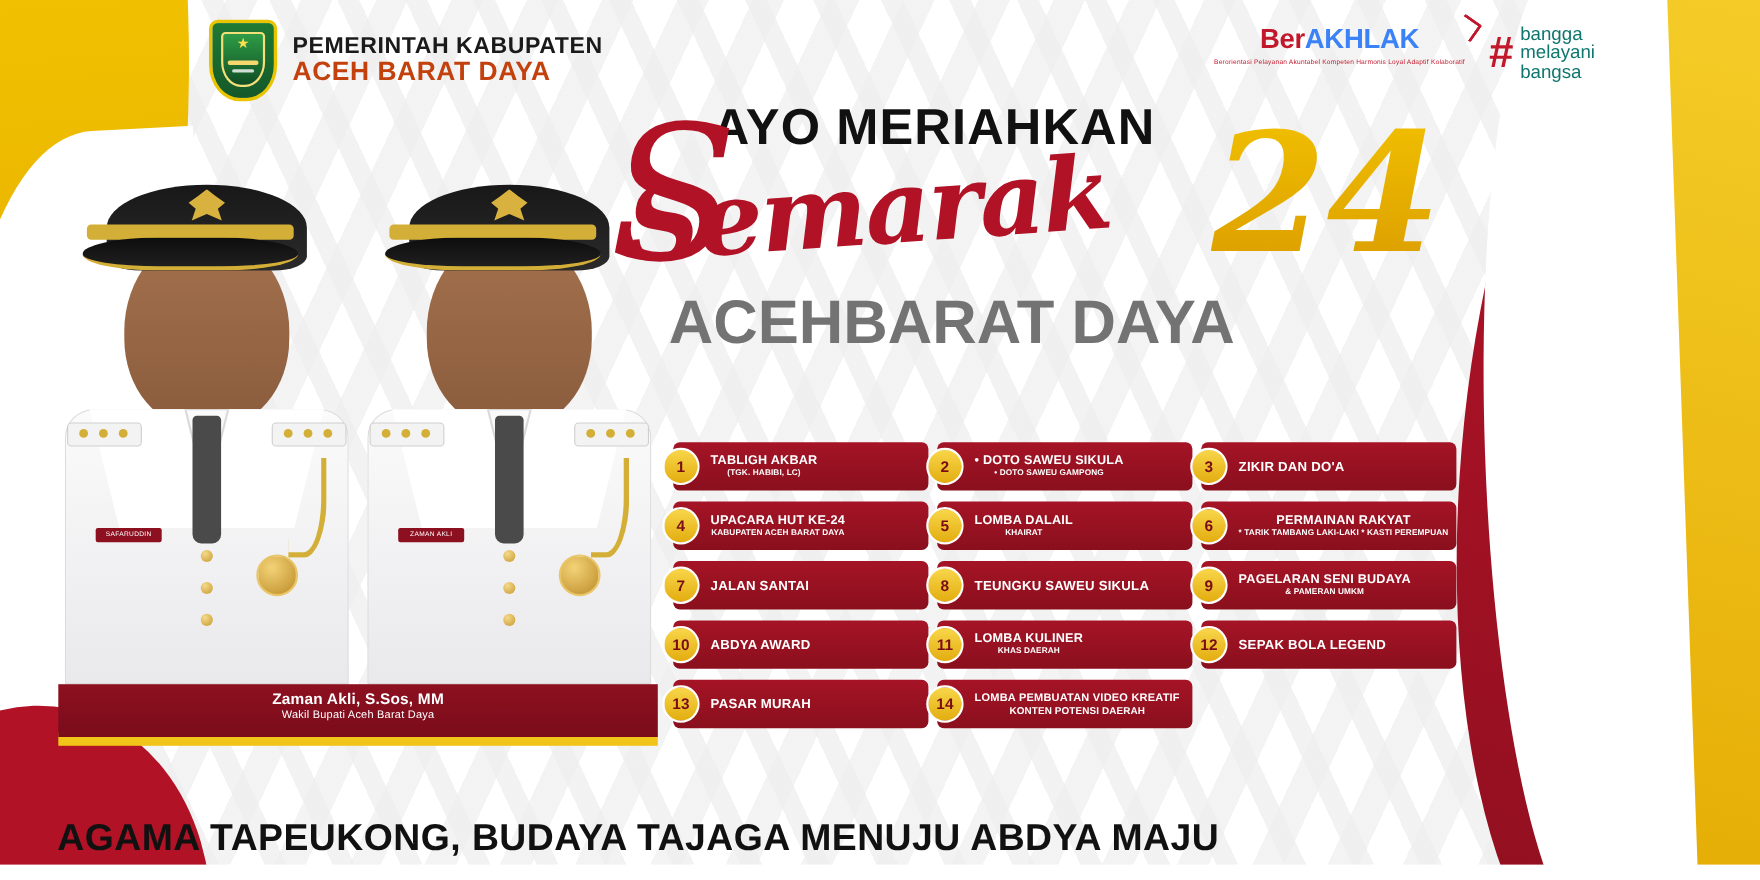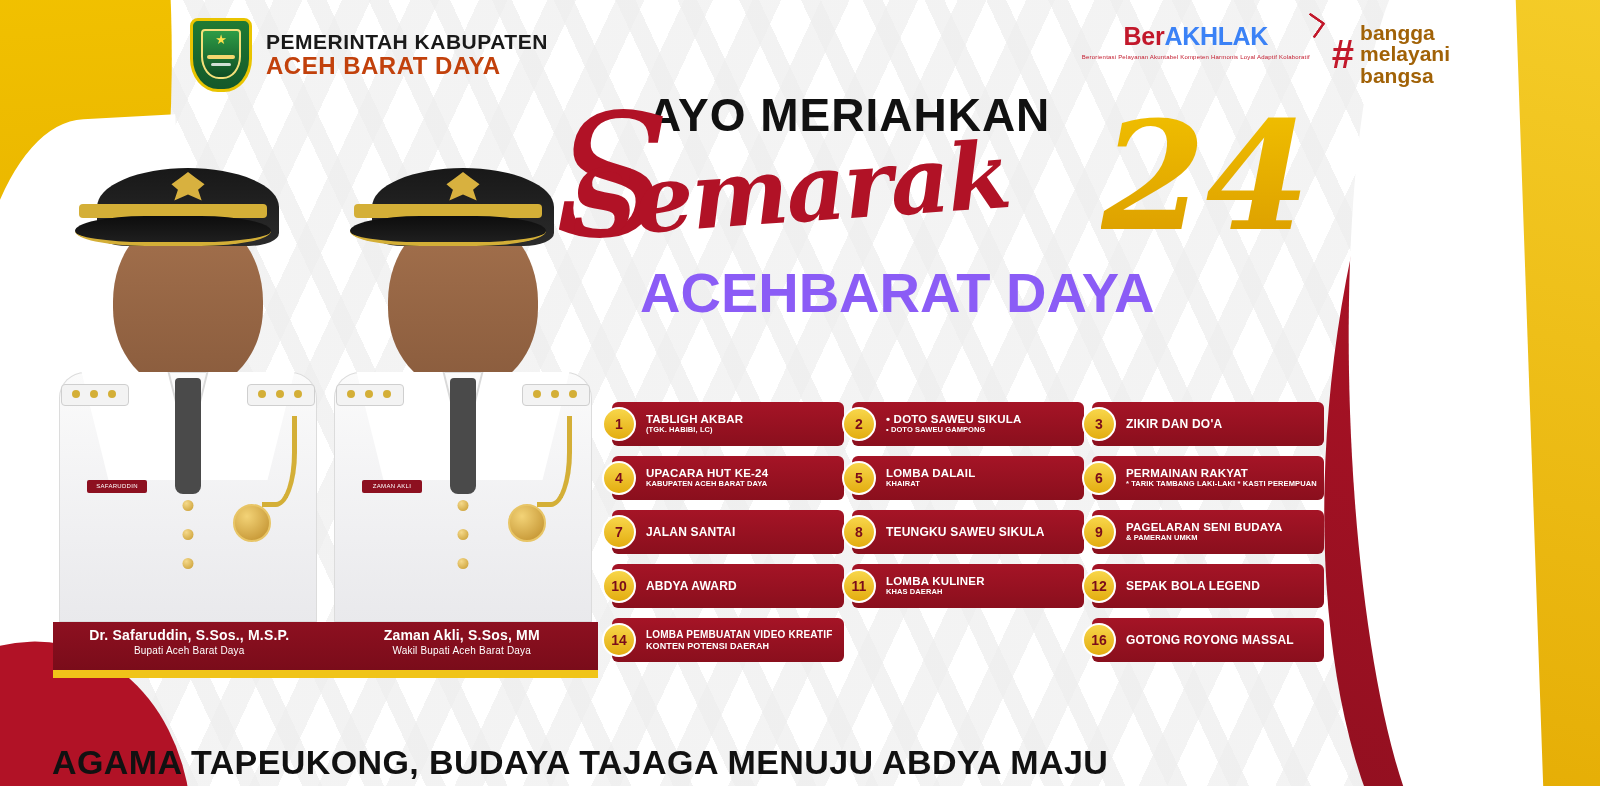--- a/index.html
+++ b/index.html
@@ -128,21 +128,21 @@
     transform:rotate(35deg);border-radius:2px;
   }
   .berakhlak .bk-sub{
     font-size:6px;color:#c2182b;line-height:1.25;margin-top:3px;letter-spacing:.2px;
   }
   .bmb{display:flex;align-items:center;gap:6px;}
   .bmb-hash{
     font-size:40px;color:#c2182b;font-weight:bold;line-height:.9;
   }
   .bmb-lines{line-height:1.02;}
-  .bmb-lines div{font-size:21px;font-weight:bold;color:#a16207;}
+  .bmb-lines div{font-size:17px;font-weight:normal;color:#0f766e;}
 
   
   .officials{
     position:absolute;left:28px;top:120px;width:600px;height:560px;
   }
   .person{
     position:absolute;bottom:58px;
   }
   .p1{left:25px;width:270px;}
   .p2{left:300px;width:270px;}
@@ -245,42 +245,42 @@
   .num24{
     position:absolute;right:10px;top:-48px;font-weight:bold;font-size:150px;
     background:linear-gradient(180deg,#f3c300,#d99a00);
     -webkit-background-clip:text;background-clip:text;color:transparent;
     font-family:"DejaVu Serif",serif;font-style:italic;margin-left:35px;
   }
   .hut{
     font-size:38px;font-weight:bold;color:#111;letter-spacing:2px;margin-left:130px;margin-top:-4px;
   }
   .abd{
-    font-size:56px;font-weight:bold;color:#8b5cf6;letter-spacing:0px;margin-left:80px;margin-top:-6px;
+    font-size:56px;font-weight:bold;color:#737373;letter-spacing:0px;margin-left:48px;margin-top:-6px;
   }
 
   
   .events{
     position:absolute;left:612px;top:402px;width:730px;
     display:grid;grid-template-columns:232px 232px 232px;gap:10px 8px;
   }
   .evt{
     position:relative;height:44px;border-radius:6px;
     background:linear-gradient(180deg,#a51426,#8a0f1d);
     display:flex;align-items:center;padding-left:34px;box-sizing:border-box;
   }
   .evt .num{
     position:absolute;left:-10px;top:50%;transform:translateY(-50%);
     width:30px;height:30px;border-radius:50%;
     background:linear-gradient(180deg,#f8d64a,#e3ad10);
     color:#7a0c1a;font-size:14px;font-weight:bold;
     display:flex;align-items:center;justify-content:center;
     border:2px solid #fff;
   }
-  .evt .txt{color:#fff;font-size:11.5px;font-weight:bold;line-height:1.18;letter-spacing:.2px;}
+  .evt .txt{color:#fff;font-size:11.5px;font-weight:bold;line-height:1.18;letter-spacing:.2px;text-align:center;}
   .evt .txt .sub{display:block;font-size:7.5px;font-weight:bold;letter-spacing:.1px;}
   .evt.single .txt{font-size:12px;}
   .evt.col3-last{grid-column:3;}
 
   
   .tagline{
     position:absolute;left:52px;bottom:18px;
     font-size:34px;font-weight:bold;color:#111;letter-spacing:.4px;
   }
 </style>
@@ -396,24 +396,20 @@
             <i></i>
             <i></i>
             <i></i>
           </div>
       </div>
     </div>
 
     <div class="goldstrip"></div>
     <div class="nameband">
       <div class="half">
-        <div class="nm">Dr. Safaruddin, S.Sos., M.S.P.</div>
-        <div class="rl">Bupati Aceh Barat Daya</div>
-      </div>
-      <div class="half">
         <div class="nm">Zaman Akli, S.Sos, MM</div>
         <div class="rl">Wakil Bupati Aceh Barat Daya</div>
       </div>
     </div>
   </div>
 
   <div class="title-wrap">
     <div class="ayo">AYO MERIAHKAN</div>
     <div class="semarak">
       <span class="swirl">S</span>
@@ -470,26 +466,26 @@
       </div>
     <div class="evt">
         <div class="num">11</div>
         <div class="txt"><span>LOMBA KULINER</span><span class="sub">KHAS DAERAH</span></div>
       </div>
     <div class="evt single">
         <div class="num">12</div>
         <div class="txt"><span>SEPAK BOLA LEGEND</span></div>
       </div>
 
+    <div class="evt single">
+        <div class="num">13</div>
+        <div class="txt"><span>PASAR MURAH</span></div>
+      </div>
     <div class="evt">
         <div class="num">14</div>
         <div class="txt" style="font-size:10px"><span>LOMBA PEMBUATAN VIDEO KREATIF</span><span class="sub" style="font-size:9px">KONTEN POTENSI DAERAH</span></div>
       </div>
 
-    <div class="evt single col3-last">
-        <div class="num">16</div>
-        <div class="txt"><span>GOTONG ROYONG MASSAL</span></div>
-      </div>
   </div>
 
   <div class="tagline">AGAMA TAPEUKONG, BUDAYA TAJAGA MENUJU ABDYA MAJU</div>
   <div class="ribbon rb-bottom-strip"></div>
 </div>
 
 </body></html>

